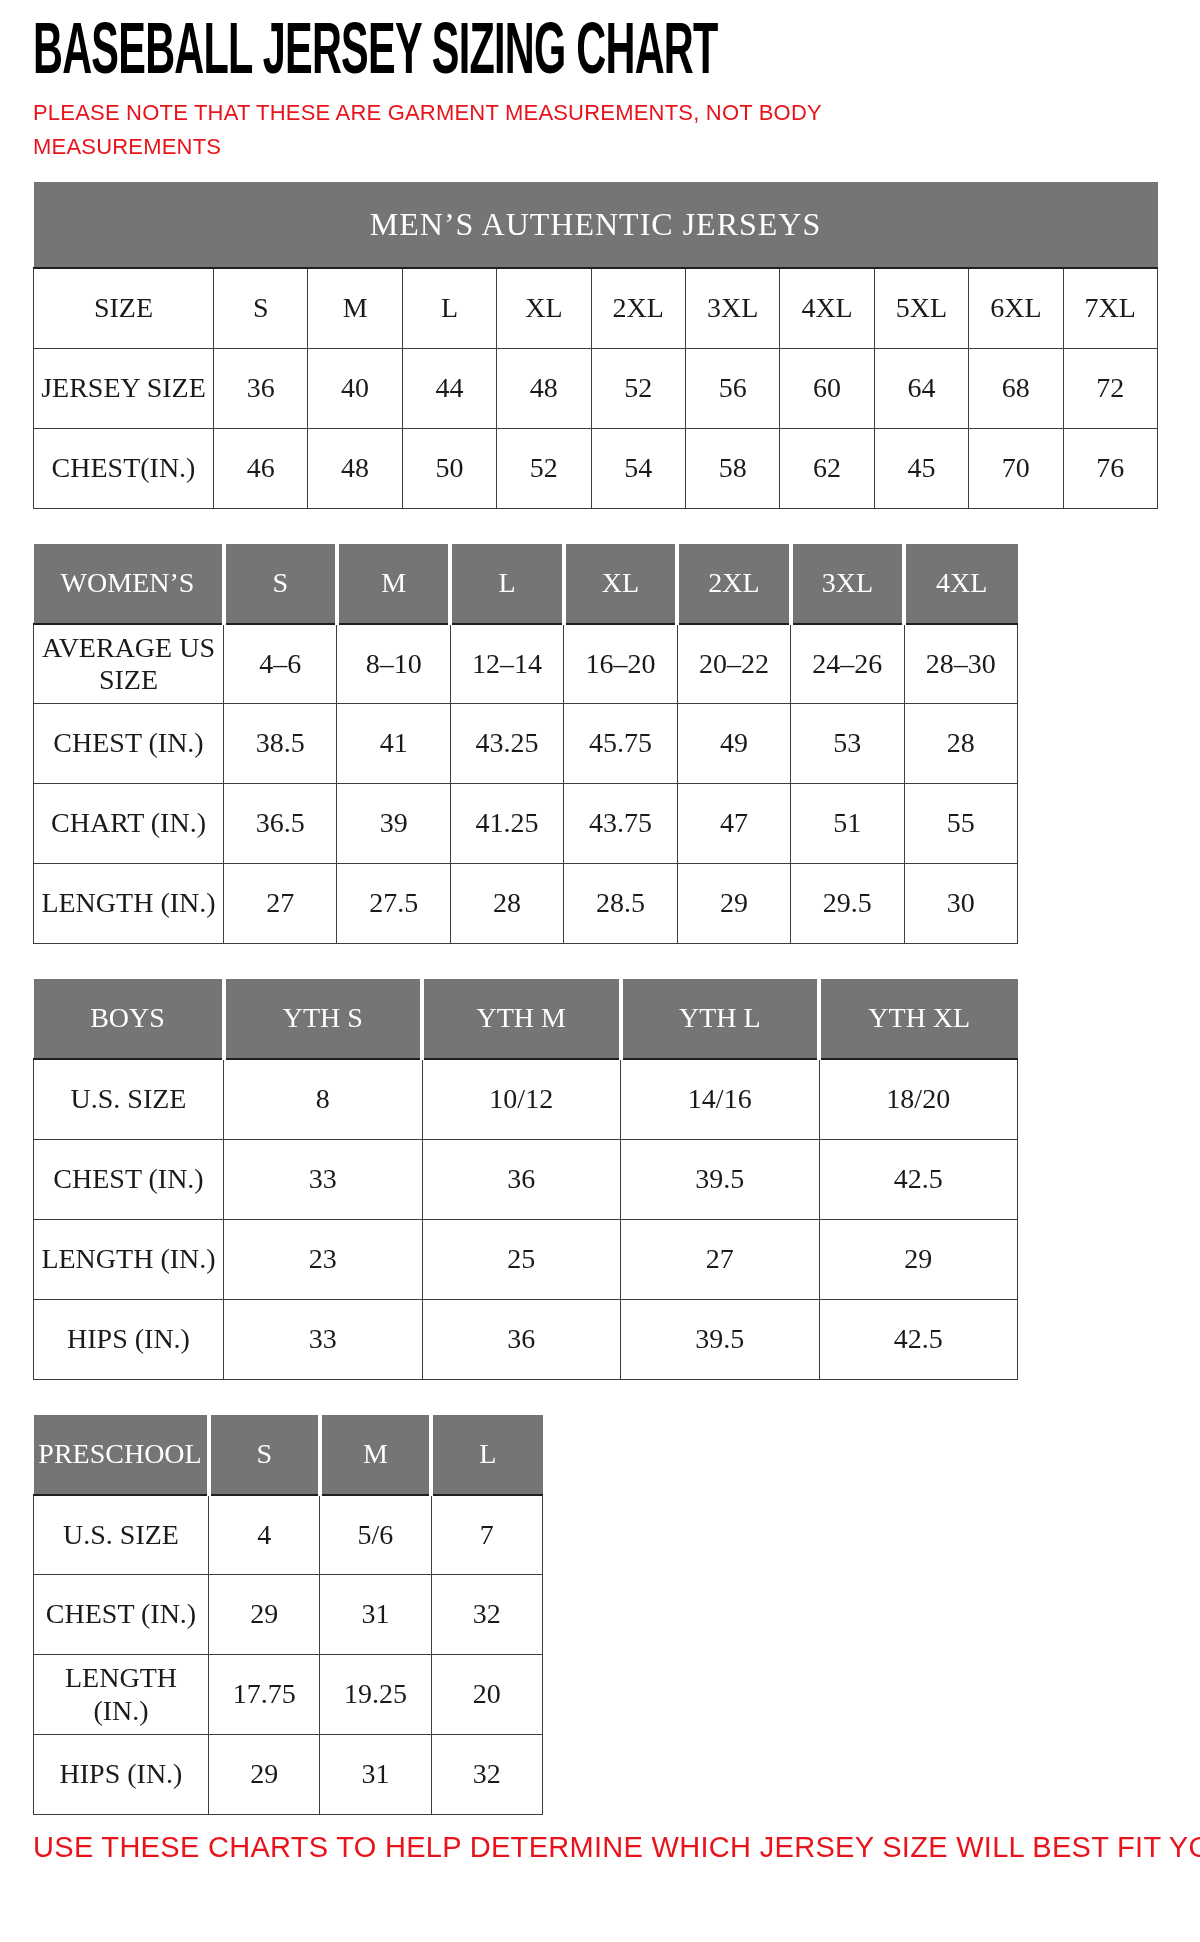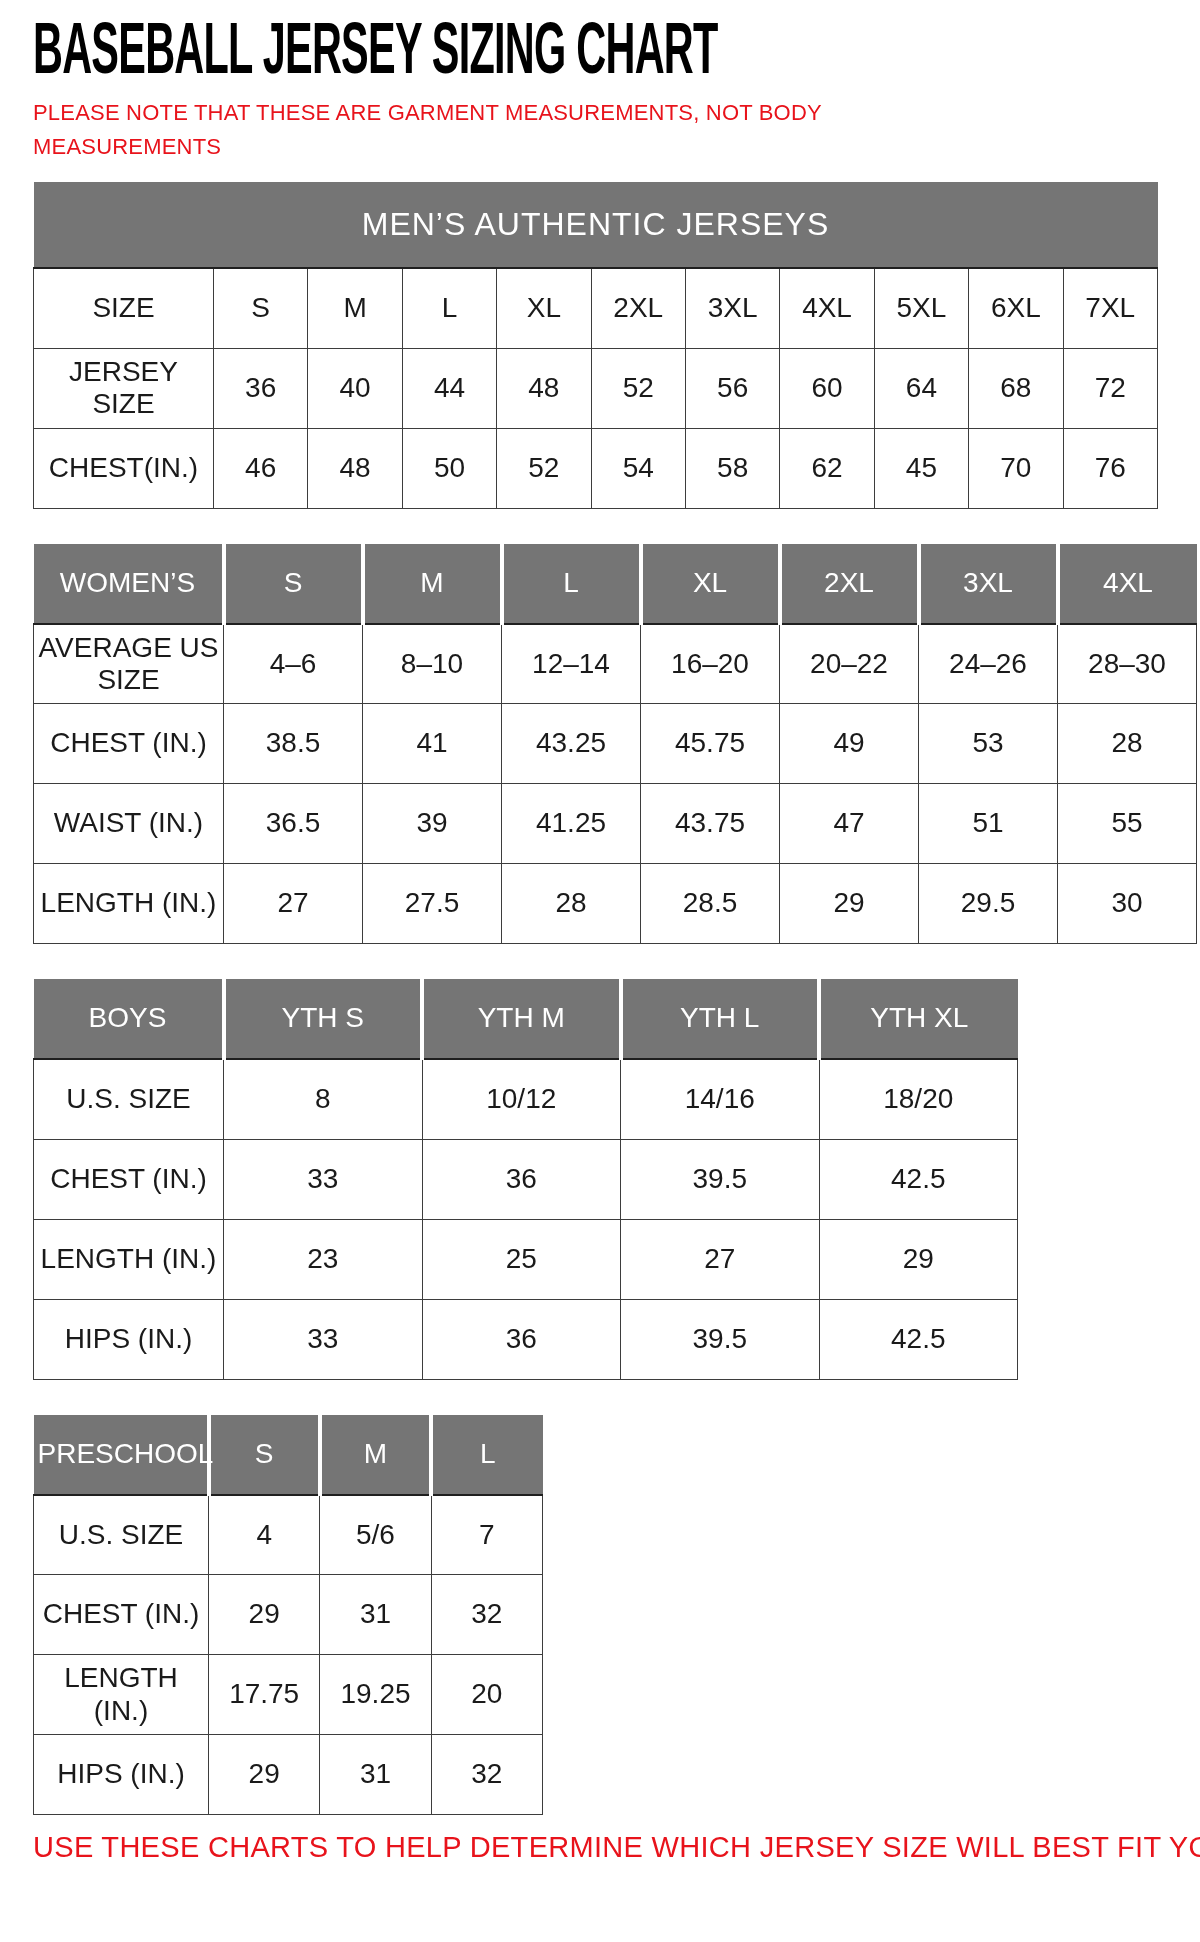--- a/index.html
+++ b/index.html
@@ -16,31 +16,31 @@
     font-size:56px; font-weight:bold; line-height:66px;
     letter-spacing:-1px; white-space:nowrap; color:#000;
     transform:scale(0.74,1.28); transform-origin:0 50%;
   }
   .note {
     margin-top:14px; width:950px;
     font-size:22px; line-height:34px; letter-spacing:0.2px;
     color:#e8131b;
   }
 
-  table { border-collapse:collapse; table-layout:fixed; margin-top:35px; }
+  table { border-collapse:collapse; table-layout:fixed; margin-top:35px;font-family:Liberation Serif, serif; }
   th, td {
     border:1.5px solid #3d3d3d;
     text-align:center; vertical-align:middle;
     font-weight:normal; font-size:28px; height:80px;
     padding:0 4px; color:#1a1a1a; line-height:1.15;
   }
 
   table.mens { width:1125px; margin-top:18px; }
   table.mens col.c-label { width:180px; }
-  table.womens { width:1164px;border-radius:26px; }
+  table.womens { width:985px;border-radius:26px; }
   table.womens col.c-label { width:190px; }
   table.boys { width:985px;border-radius:20px; }
   table.boys col.c-label { width:190px; }
   table.preschool { width:510px; }
   table.preschool col.c-label { width:175px; }
 
   th.banner {
     background:#757575; color:#ffffff;
     font-size:32px; letter-spacing:1px; height:86px;
     border:none; border-bottom:2px solid #1f1f1f;
@@ -170,21 +170,21 @@
           <th>CHEST (IN.)</th>
           <td>38.5</td>
           <td>41</td>
           <td>43.25</td>
           <td>45.75</td>
           <td>49</td>
           <td>53</td>
           <td>28</td>
         </tr>
         <tr>
-          <th>WAIST (IN.)</th>
+          <th>CHART (IN.)</th>
           <td>36.5</td>
           <td>39</td>
           <td>41.25</td>
           <td>43.75</td>
           <td>47</td>
           <td>51</td>
           <td>55</td>
         </tr>
         <tr>
           <th>LENGTH (IN.)</th>

